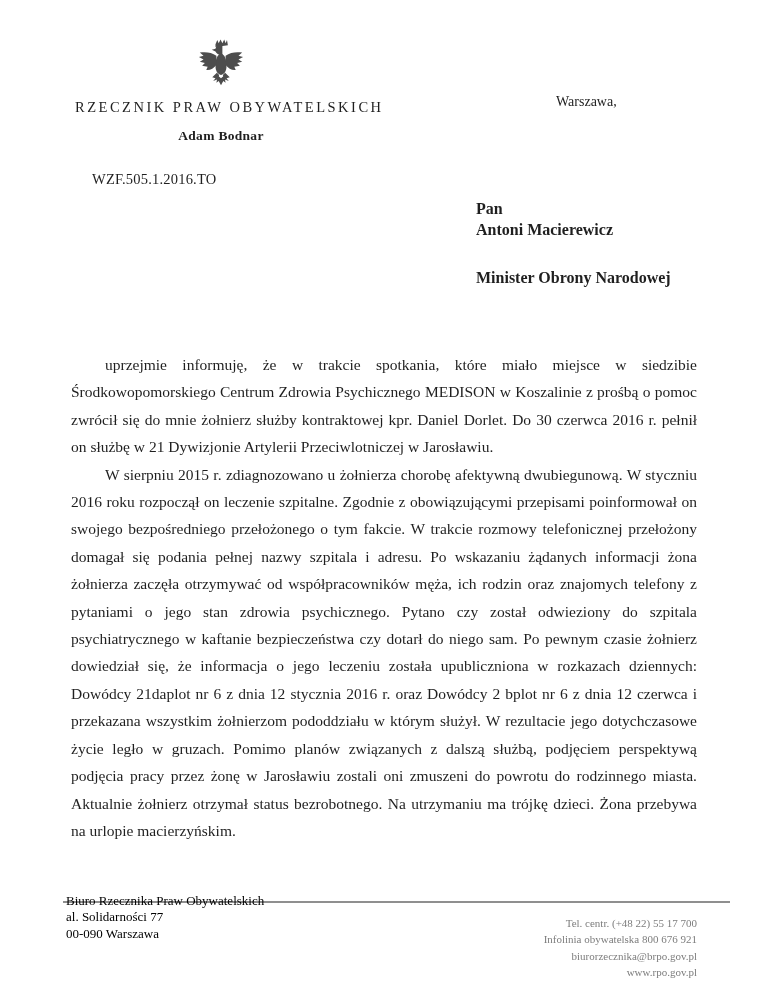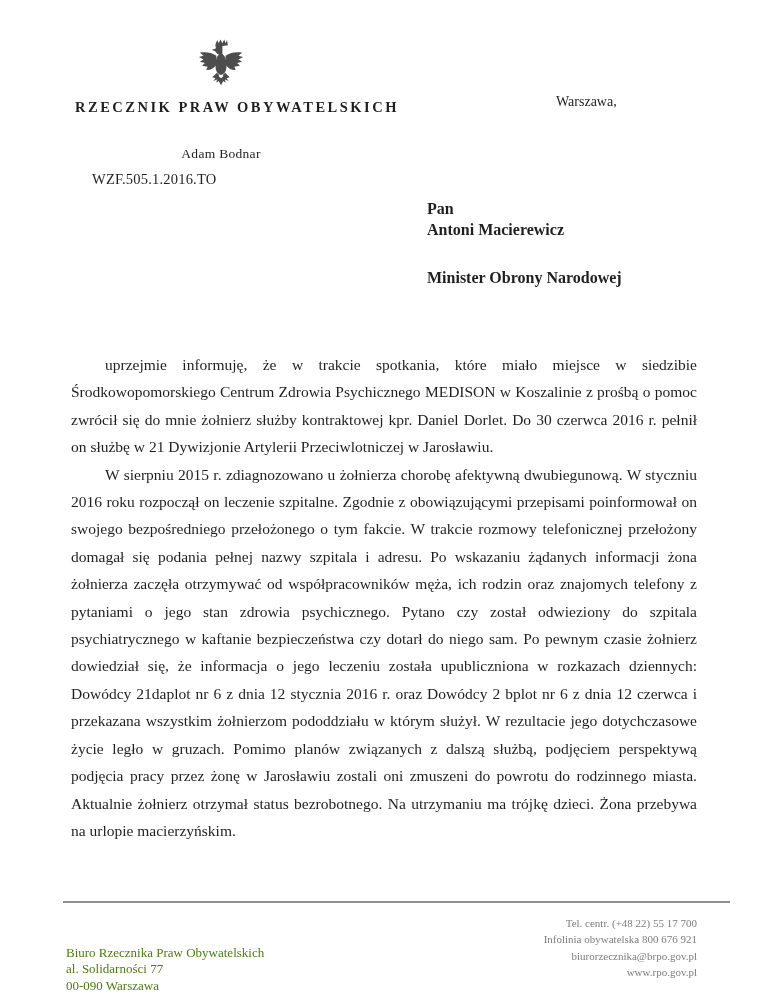--- a/index.html
+++ b/index.html
@@ -29,28 +29,28 @@
   }
   .emblem {
     display: inline-block;
     width: 46px;
     height: 52px;
     line-height: 0;
   }
   .org-name {
     margin-top: 5px;
     font-size: 14.5px;
-    font-weight: bold;
+    font-weight: normal;
     letter-spacing: 2.5px;
     white-space: nowrap;
   }
   .signatory {
-    margin-top: 30px;
+    margin-top: 12px;
     font-size: 13.5px;
-    font-weight: normal;
+    font-weight: bold;
     letter-spacing: 0.3px;
   }
   .place-date {
     position: absolute;
     top: 94px;
     left: 556px;
     font-size: 14px;
   }
 
   
@@ -58,21 +58,21 @@
     position: absolute;
     top: 171px;
     left: 92px;
     font-size: 14.5px;
     font-weight: normal;
     letter-spacing: 0.2px;
   }
   .recipient {
     position: absolute;
     top: 198px;
-    left: 427px;
+    left: 476px;
     font-size: 16px;
     font-weight: bold;
     line-height: 21px;
   }
   .recipient .title {
     margin-top: 27px;
   }
 
   
   .letter-body {
@@ -93,25 +93,25 @@
   .footer-rule {
     position: absolute;
     top: 901px;
     left: 63px;
     width: 667px;
     height: 2px;
     background: #8f8f8f;
   }
   .footer-address {
     position: absolute;
-    top: 945px;
+    top: 893px;
     left: 66px;
     font-size: 13px;
     line-height: 16.3px;
-    color: #4d7c0f;
+    color: #000000;
   }
   .footer-contact {
     position: absolute;
     top: 915px;
     right: 71px;
     font-size: 11px;
     line-height: 16.3px;
     color: #7d7d7d;
     text-align: right;
   }

